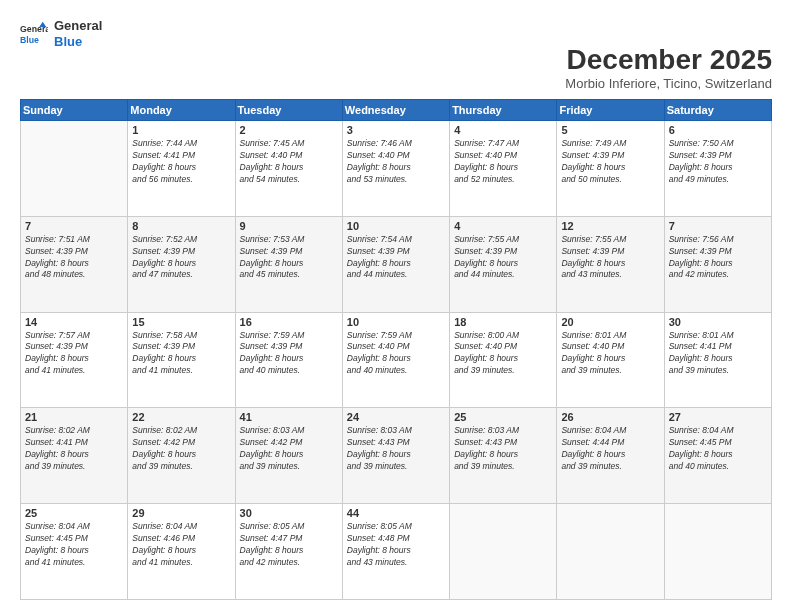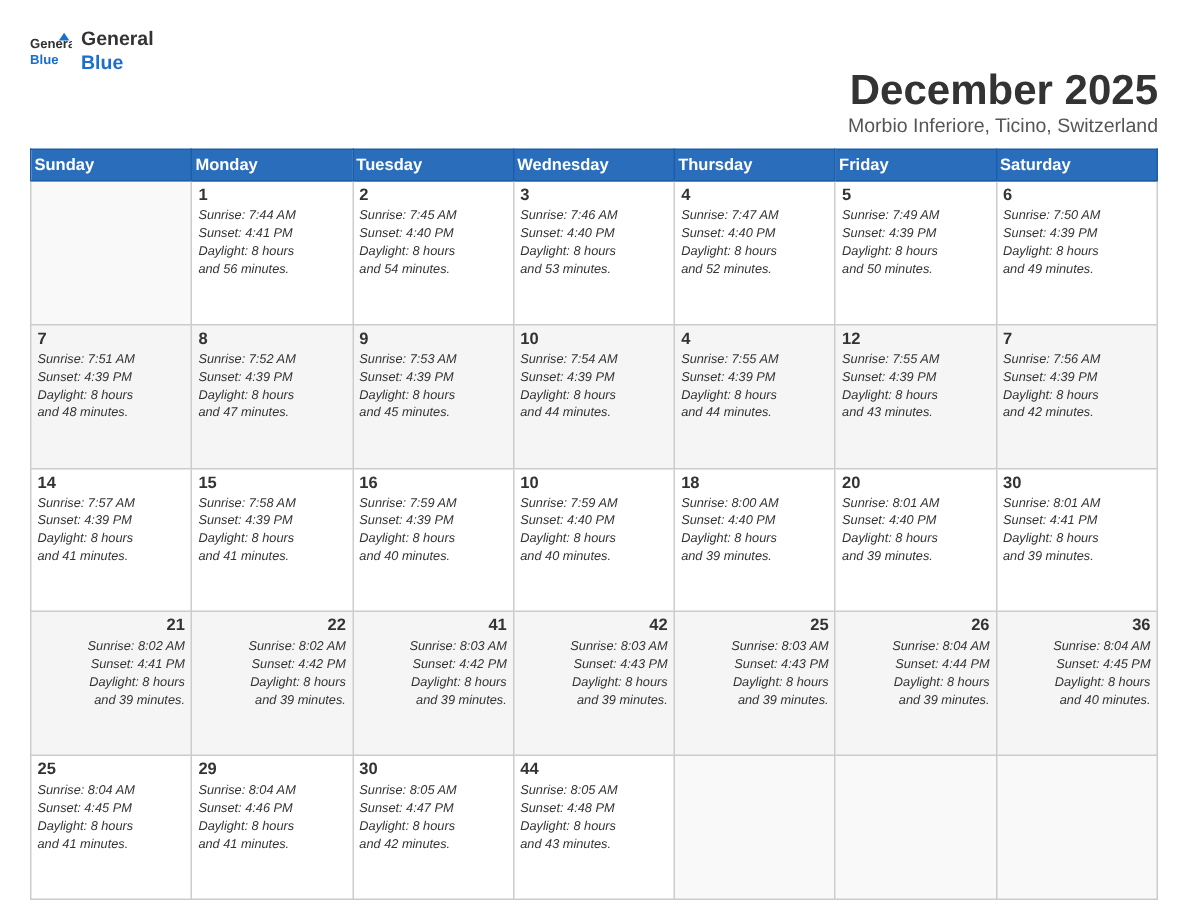--- a/index.html
+++ b/index.html
@@ -202,47 +202,47 @@
           </td>
           <td>
             <span class="day-num">20</span>
             <div class="day-info">Sunrise: 8:01 AM<br>Sunset: 4:40 PM<br>Daylight: 8 hours<br>and 39 minutes.</div>
           </td>
           <td>
             <span class="day-num">30</span>
             <div class="day-info">Sunrise: 8:01 AM<br>Sunset: 4:41 PM<br>Daylight: 8 hours<br>and 39 minutes.</div>
           </td>
         </tr>
-        <tr style="background: rgb(245, 245, 245); text-align: right;">
+        <tr style="background: rgb(245, 245, 245);">
           <td>
             <span class="day-num">21</span>
             <div class="day-info">Sunrise: 8:02 AM<br>Sunset: 4:41 PM<br>Daylight: 8 hours<br>and 39 minutes.</div>
           </td>
           <td>
             <span class="day-num">22</span>
             <div class="day-info">Sunrise: 8:02 AM<br>Sunset: 4:42 PM<br>Daylight: 8 hours<br>and 39 minutes.</div>
           </td>
           <td>
             <span class="day-num">41</span>
             <div class="day-info">Sunrise: 8:03 AM<br>Sunset: 4:42 PM<br>Daylight: 8 hours<br>and 39 minutes.</div>
           </td>
           <td>
-            <span class="day-num">42</span>
+            <span class="day-num">24</span>
             <div class="day-info">Sunrise: 8:03 AM<br>Sunset: 4:43 PM<br>Daylight: 8 hours<br>and 39 minutes.</div>
           </td>
           <td>
             <span class="day-num">25</span>
             <div class="day-info">Sunrise: 8:03 AM<br>Sunset: 4:43 PM<br>Daylight: 8 hours<br>and 39 minutes.</div>
           </td>
           <td>
             <span class="day-num">26</span>
             <div class="day-info">Sunrise: 8:04 AM<br>Sunset: 4:44 PM<br>Daylight: 8 hours<br>and 39 minutes.</div>
           </td>
           <td>
-            <span class="day-num">36</span>
+            <span class="day-num">27</span>
             <div class="day-info">Sunrise: 8:04 AM<br>Sunset: 4:45 PM<br>Daylight: 8 hours<br>and 40 minutes.</div>
           </td>
         </tr>
         <tr>
           <td>
             <span class="day-num">25</span>
             <div class="day-info">Sunrise: 8:04 AM<br>Sunset: 4:45 PM<br>Daylight: 8 hours<br>and 41 minutes.</div>
           </td>
           <td>
             <span class="day-num">29</span>

